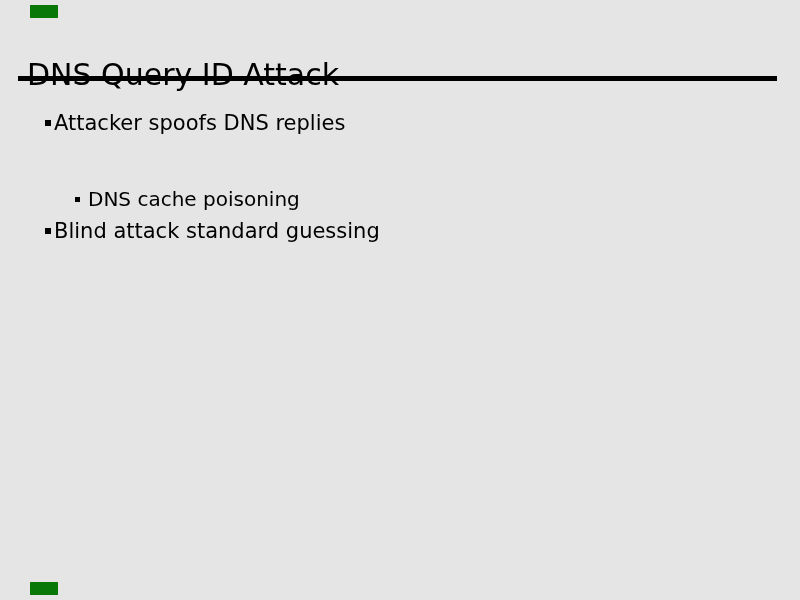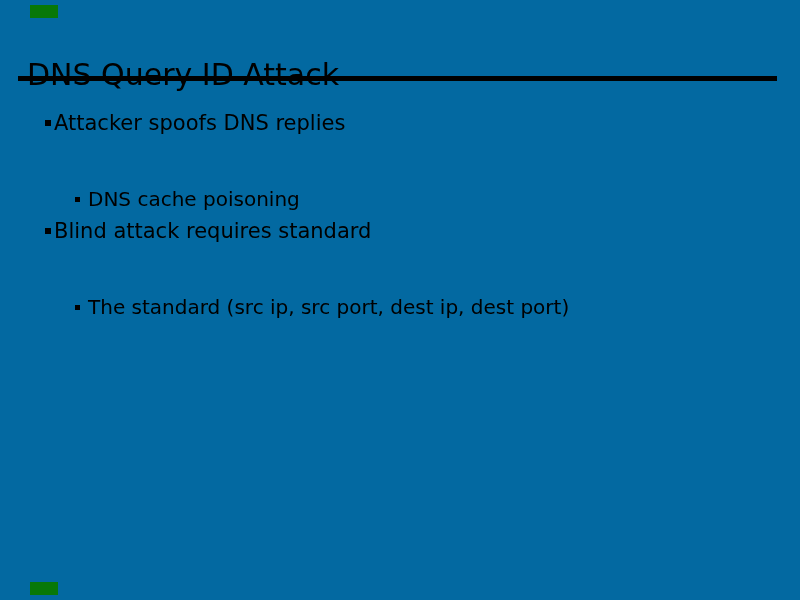--- a/index.html
+++ b/index.html
@@ -3,21 +3,21 @@
 <meta charset="utf-8">
 <style>
   html, body {
     margin: 0;
     padding: 0;
   }
   .slide {
     position: relative;
     width: 800px;
     height: 600px;
-    background: #0369a1;
+    background: #e5e5e5;
     overflow: hidden;
     font-family: "DejaVu Sans", sans-serif;
     color: #000000;
   }
   .corner-marker {
     position: absolute;
     left: 30px;
     width: 28px;
     height: 13px;
     background: #087808;
@@ -90,19 +90,18 @@
 
   <div class="corner-marker top"></div>
 
   <h1 class="slide-title">DNS Query ID Attack</h1>
 
   <div class="title-underline"></div>
 
   <div class="bullet-list" id="bullet-list">
       <div class="bullet-item level-1"><span class="bullet-square"></span><span>Attacker spoofs DNS replies</span></div>
       <div class="bullet-item level-2"><span class="bullet-square"></span><span>DNS cache poisoning</span></div>
-      <div class="bullet-item level-1"><span class="bullet-square"></span><span>Blind attack requires standard</span></div>
-      <div class="bullet-item level-2"><span class="bullet-square"></span><span>The standard (src ip, src port, dest ip, dest port)</span></div>
+      <div class="bullet-item level-1"><span class="bullet-square"></span><span>Blind attack standard guessing</span></div>
     </div>
 
   <div class="corner-marker bottom"></div>
 
 </div>
 
 </body></html>

